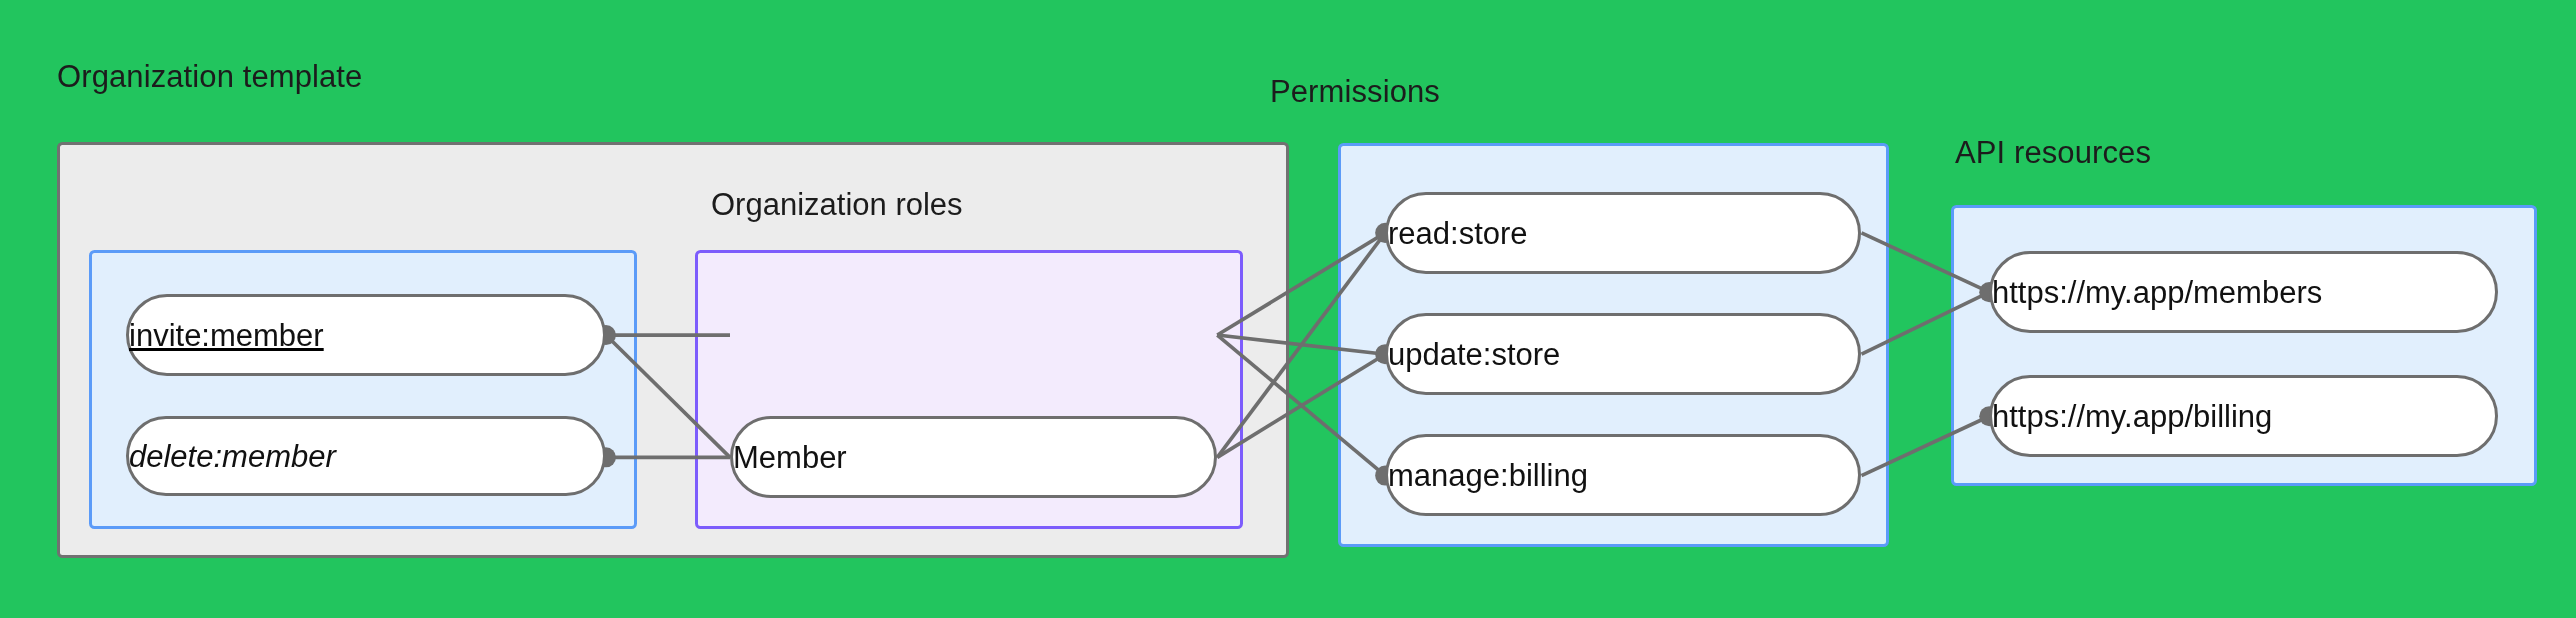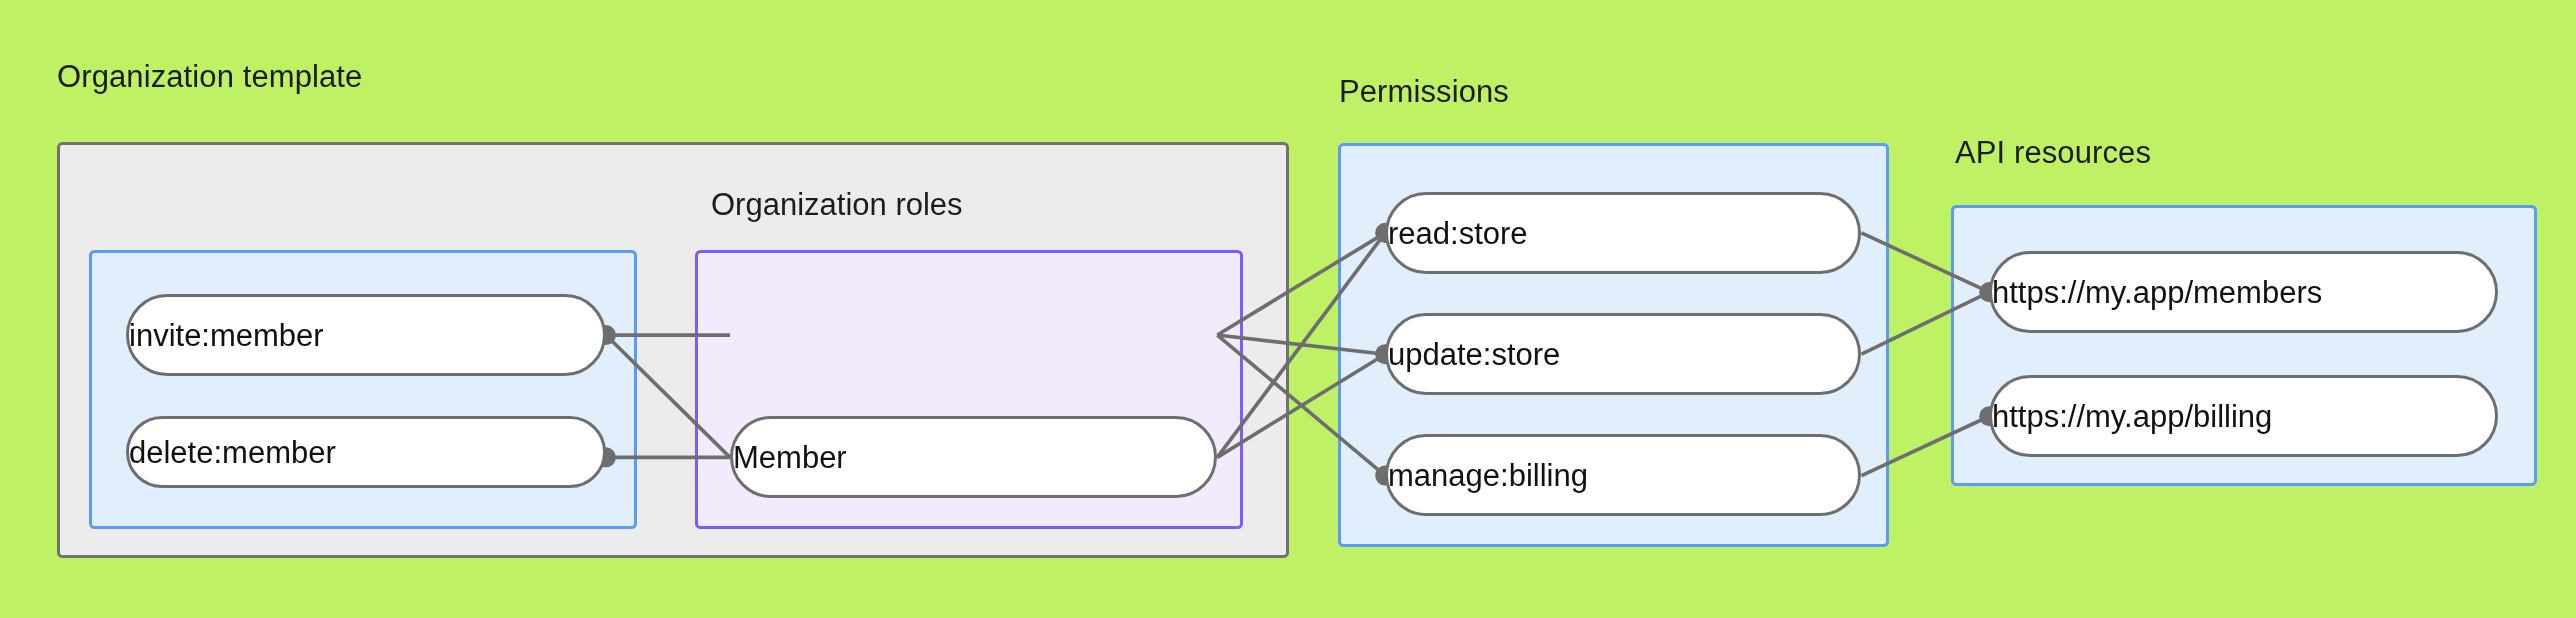--- a/index.html
+++ b/index.html
@@ -8,21 +8,21 @@
     background: #f5f7f7;
   }
   body {
     font-family: "Liberation Sans", sans-serif;
     -webkit-font-smoothing: antialiased;
   }
   #canvas {
     position: relative;
     width: 2576px;
     height: 619px;
-    background: #bef264;
+    background: #22c55e;
     overflow: hidden;
   }
 
   
   .group-label {
     position: absolute;
     font-size: 31px;
     color: #1c1c1c;
     letter-spacing: 0.1px;
     white-space: nowrap;
@@ -122,38 +122,38 @@
     <circle cx="2180" cy="456" r="11"></circle>
   </svg>
 
   <div class="group-label" style="left:57px; top:61px;">Organization template</div>
 
   <div class="box box-gray" style="left:57px; top:142px; width:1232px; height:416px;"></div>
 
 
   <div class="box box-blue" style="left:89px; top:250px; width:548px; height:279px;"></div>
 
-  <div class="pill" style="left:126px; top:294px; width:480px; height:82px;">
+  <div class="pill" style="left:126px; top:294px; width:480px; height:82px;text-decoration:underline;">
     <span>invite:member</span>
   </div>
 
-  <div class="pill" style="left:126px; top:416px; width:480px; height:72px;">
+  <div class="pill" style="left:126px; top:416px; width:480px; height:80px;font-style:italic;">
     <span>delete:member</span>
   </div>
 
   <div class="sub-label" style="left:695px; top:189px;margin-left:16px;">Organization roles</div>
 
   <div class="box box-purple" style="left:695px; top:250px; width:548px; height:279px;"></div>
 
 
   <div class="pill" style="left:730px; top:416px; width:487px; height:82px;">
     <span>Member</span>
   </div>
 
-  <div class="group-label" style="left:1339px; top:76px;">Permissions</div>
+  <div class="group-label" style="left:1270px; top:76px;">Permissions</div>
 
   <div class="box box-blue" style="left:1338px; top:143px; width:551px; height:404px;"></div>
 
   <div class="pill" style="left:1385px; top:192px; width:476px; height:82px;">
     <span>read:store</span>
   </div>
 
   <div class="pill" style="left:1385px; top:313px; width:476px; height:82px;">
     <span>update:store</span>
   </div>

